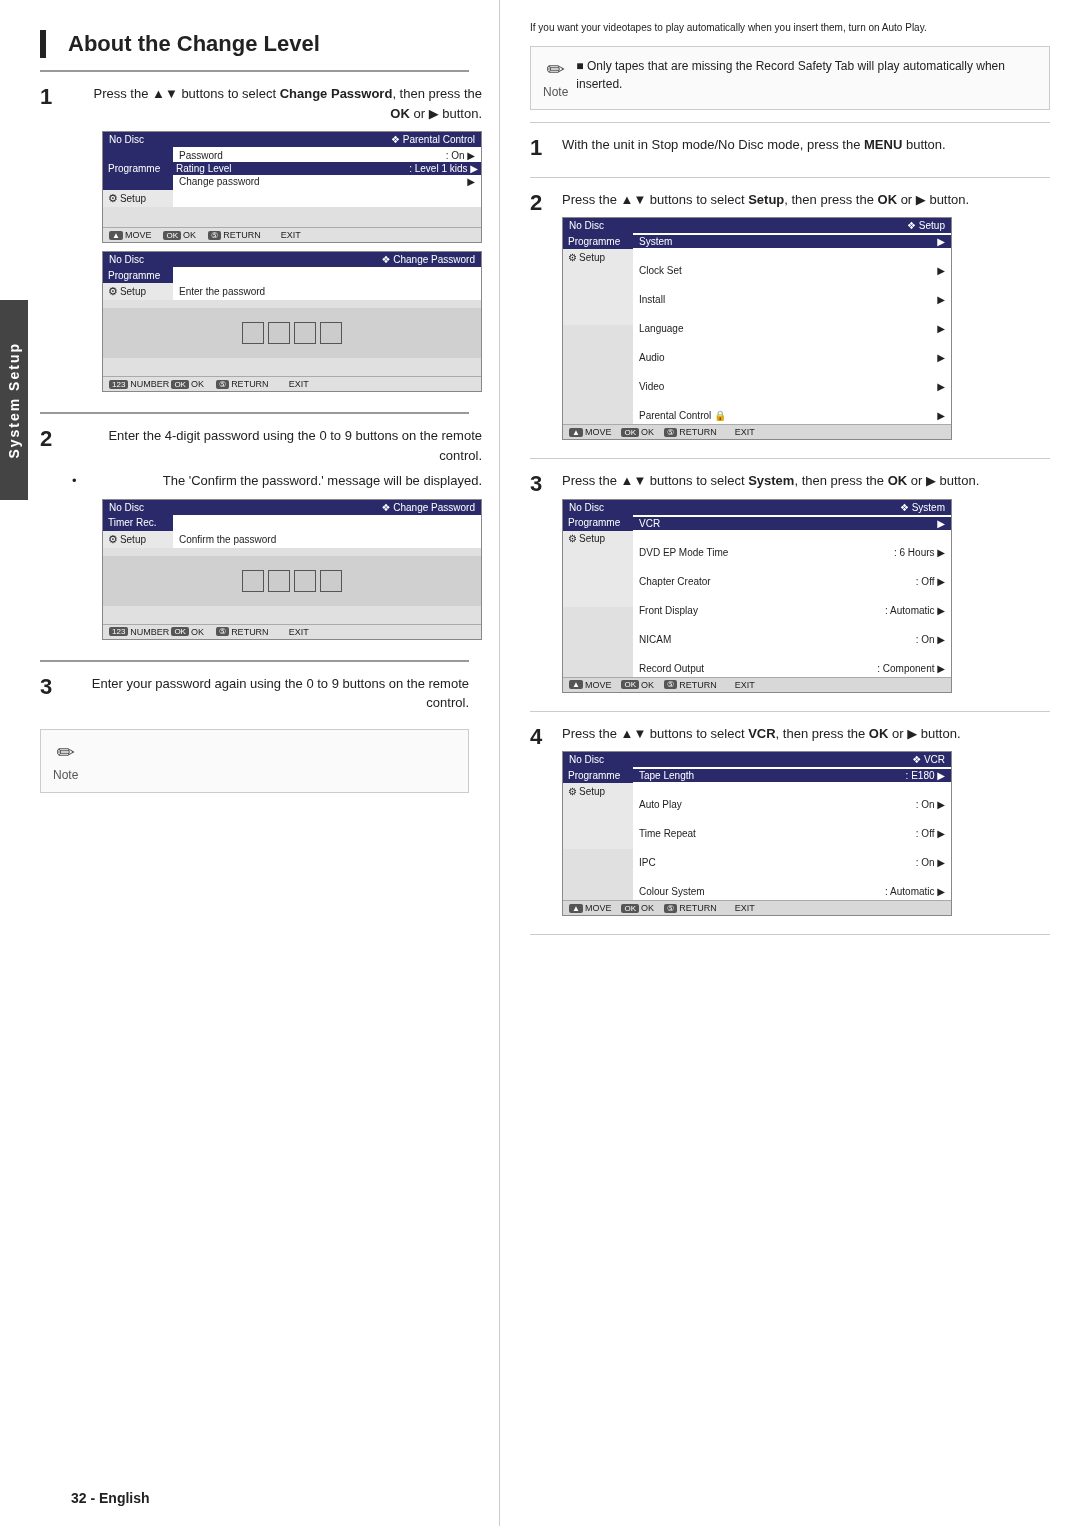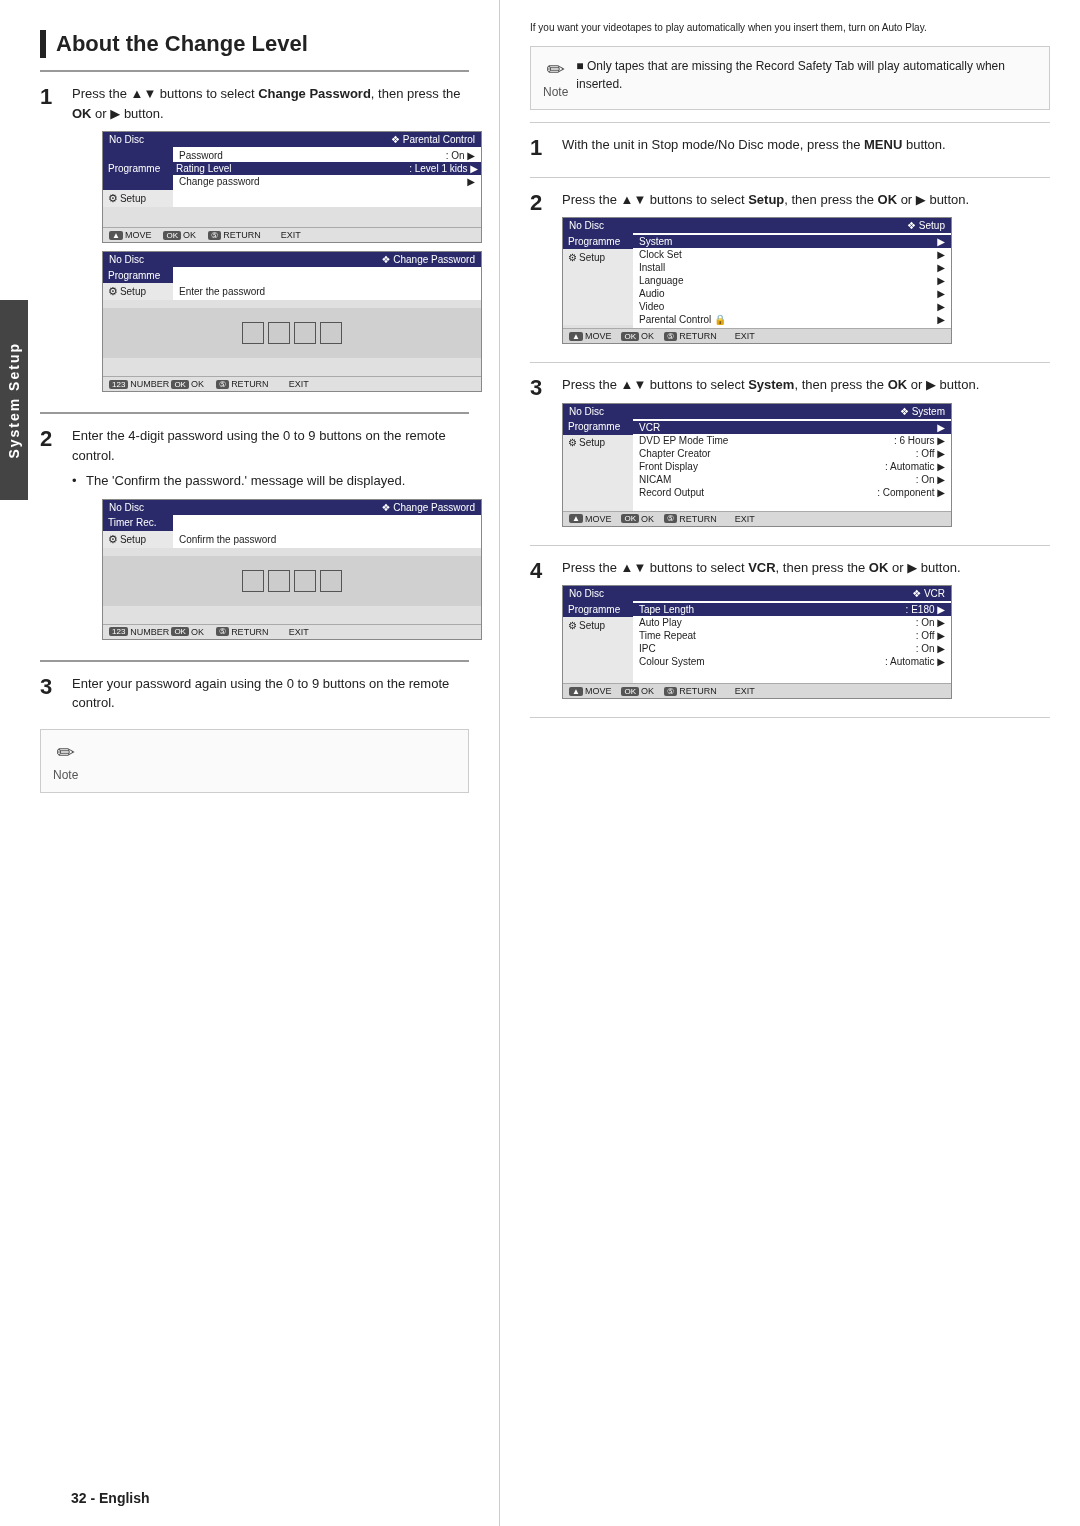--- a/index.html
+++ b/index.html
@@ -51,21 +51,21 @@
       letter-spacing: 2px;
     }
 
     
     .section-title {
       font-size: 22px;
       font-weight: bold;
       margin-bottom: 10px;
       display: flex;
       align-items: center;
-      gap: 10px;
+      gap: 22px;
     }
     .section-title-bar {
       width: 6px;
       height: 28px;
       background: #222;
       display: inline-block;
       flex-shrink: 0;
     }
     .divider {
       border: none;
@@ -83,20 +83,21 @@
     .step-num {
       font-size: 22px;
       font-weight: bold;
       line-height: 1;
       min-width: 22px;
       flex-shrink: 0;
       margin-top: 2px;
     }
     .step-content {
       flex: 1;
+      text-align: right;
     }
     .step-content p {
       font-size: 13px;
       line-height: 1.5;
       margin-bottom: 6px;
     }
     .step-content p b { font-weight: bold; }
 
     
     .bullet-point {
@@ -333,20 +334,21 @@
     .screen-right-col-r {
       flex: 1;
       background: #fff;
       padding: 2px 6px;
     }
     .smr-item {
       display: flex;
       justify-content: space-between;
       padding: 1px 0;
       font-size: 10px;
+      margin-top: 16px;
     }
     .smr-item.sel {
       background: #2a2a6a;
       color: #fff;
       margin: 0 -6px;
       padding: 1px 6px;
     }
     .screen-footer-r {
       background: #d8d8d8;
       display: flex;

